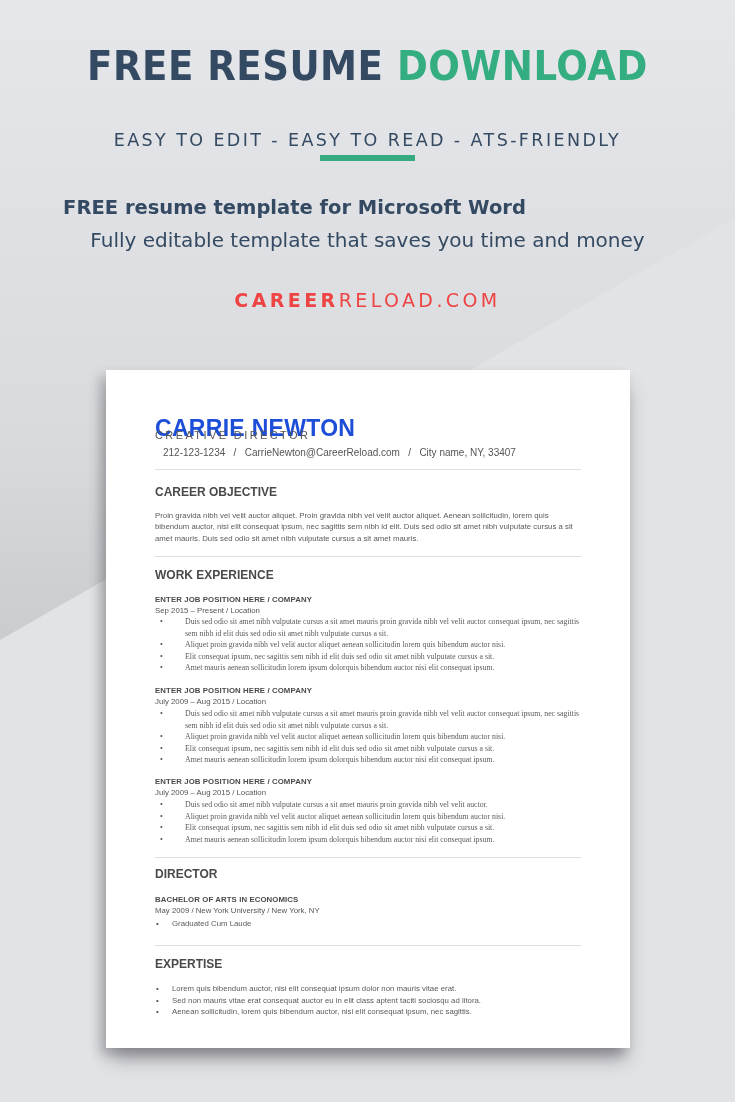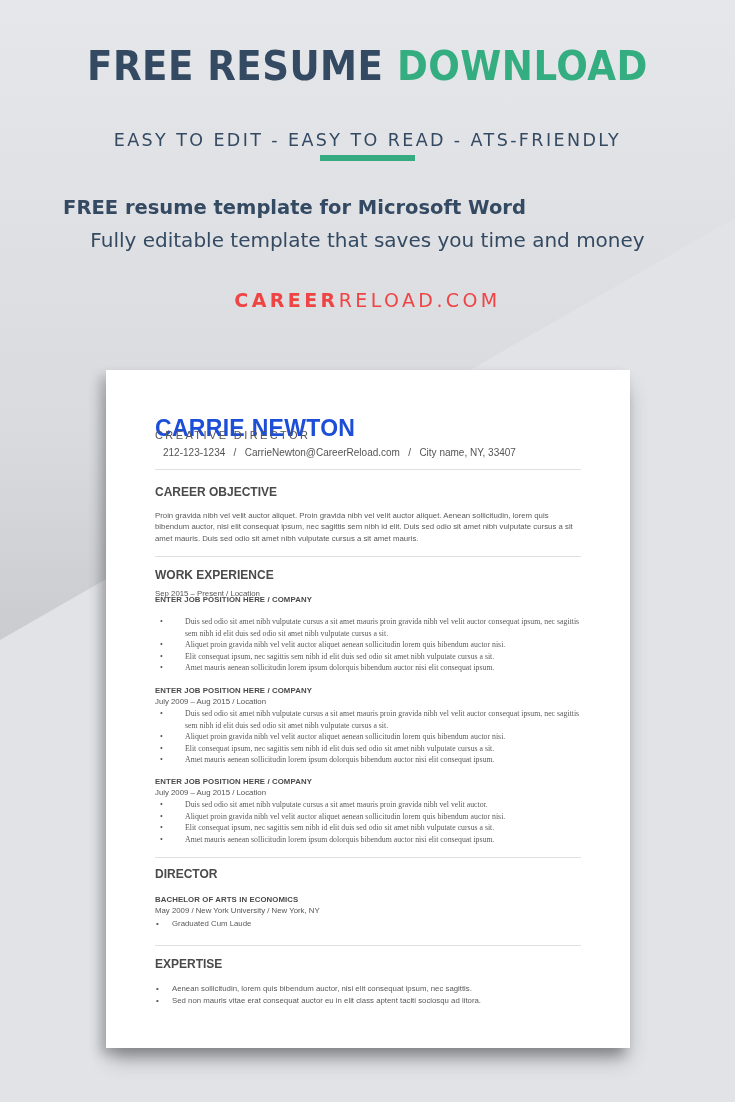--- a/index.html
+++ b/index.html
@@ -111,21 +111,21 @@
     <div class="contact">212-123-1234   /   CarrieNewton@CareerReload.com   /   City name, NY, 33407</div>
     <div class="rule" style="top:99px"></div>
 
     <div class="sec-title" style="top:115px">CAREER OBJECTIVE</div>
     <div class="para" style="top:140px">Proin gravida nibh vel velit auctor aliquet. Proin gravida nibh vel velit auctor aliquet. Aenean sollicitudin, lorem quis bibendum auctor, nisi elit consequat ipsum, nec sagittis sem nibh id elit. Duis sed odio sit amet nibh vulputate cursus a sit amet mauris. Duis sed odio sit amet nibh vulputate cursus a sit amet mauris.</div>
     <div class="rule" style="top:186px"></div>
 
     <div class="sec-title" style="top:198px">WORK EXPERIENCE</div>
 
     <div class="job-title" style="top:225px">ENTER JOB POSITION HERE / COMPANY</div>
-    <div class="job-meta" style="top:219px">Sep 2015 – Present / Location</div>
+    <div class="job-meta" style="top:236px">Sep 2015 – Present / Location</div>
     <ul class="bullets indent" style="top:246px">
       <li>Duis sed odio sit amet nibh vulputate cursus a sit amet mauris proin gravida nibh vel velit auctor consequat ipsum, nec sagittis sem nibh id elit duis sed odio sit amet nibh vulputate cursus a sit.</li>
       <li>Aliquet proin gravida nibh vel velit auctor aliquet aenean sollicitudin lorem quis bibendum auctor nisi.</li>
       <li>Elit consequat ipsum, nec sagittis sem nibh id elit duis sed odio sit amet nibh vulputate cursus a sit.</li>
       <li>Amet mauris aenean sollicitudin lorem ipsum dolorquis bibendum auctor nisi elit consequat ipsum.</li>
     </ul>
 
     <div class="job-title" style="top:316px">ENTER JOB POSITION HERE / COMPANY</div>
     <div class="job-meta" style="top:327px">July 2009 – Aug 2015 / Location</div>
     <ul class="bullets indent" style="top:338px">
@@ -148,17 +148,18 @@
     <div class="sec-title" style="top:497px">DIRECTOR</div>
     <div class="job-title" style="top:525px">BACHELOR OF ARTS IN ECONOMICS</div>
     <div class="job-meta" style="top:536px">May 2009 / New York University / New York, NY</div>
     <ul class="bullets flat" style="top:548px">
       <li>Graduated Cum Laude</li>
     </ul>
     <div class="rule" style="top:575px"></div>
 
     <div class="sec-title" style="top:587px">EXPERTISE</div>
     <ul class="bullets flat" style="top:613px">
+      <li>Lorem quis bibendum auctor, nisi elit consequat ipsum dolor non  mauris vitae erat.</li>
+      <li>Sed non  mauris vitae erat consequat auctor eu in elit class aptent taciti sociosqu ad litora.</li>
       <li>Aenean sollicitudin, lorem quis bibendum auctor, nisi elit consequat ipsum, nec sagittis.</li>
-      <li>Sed non  mauris vitae erat consequat auctor eu in elit class aptent taciti sociosqu ad litora.</li>
     </ul>
   </div>
 </div>
 
 </body></html>

